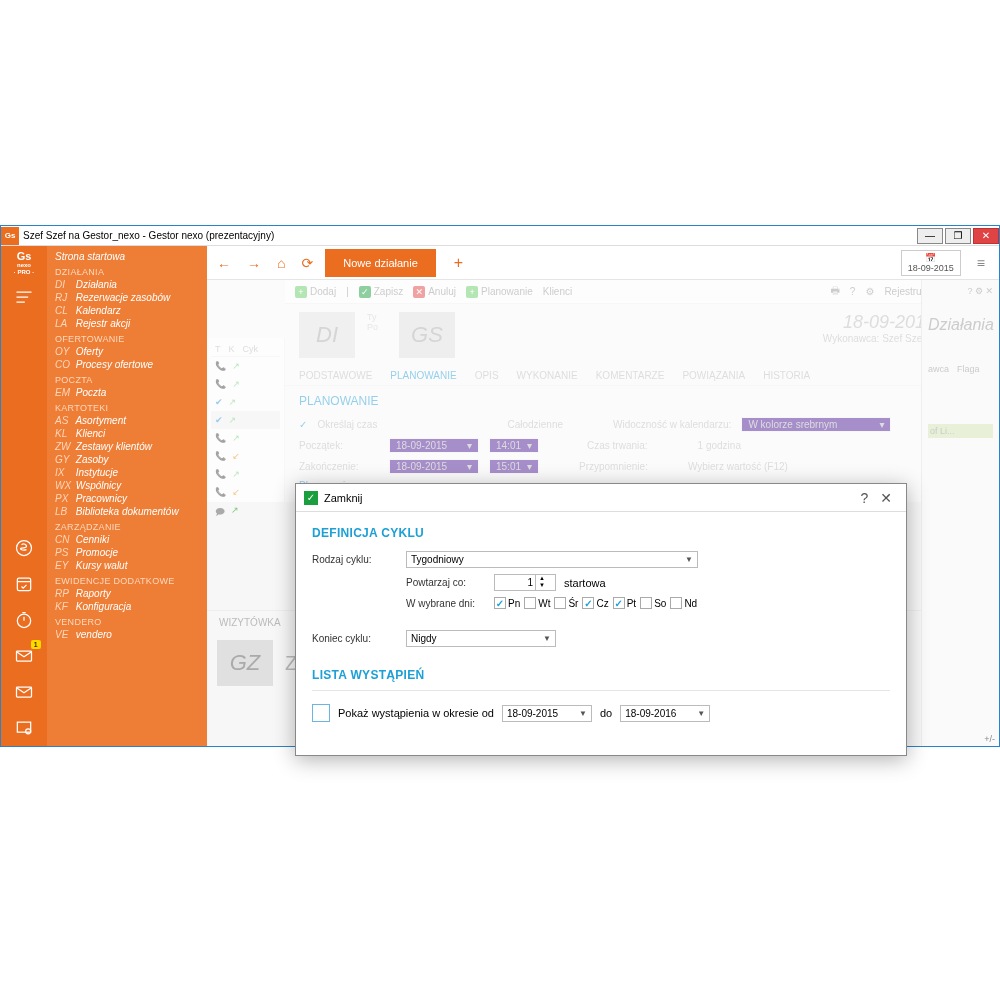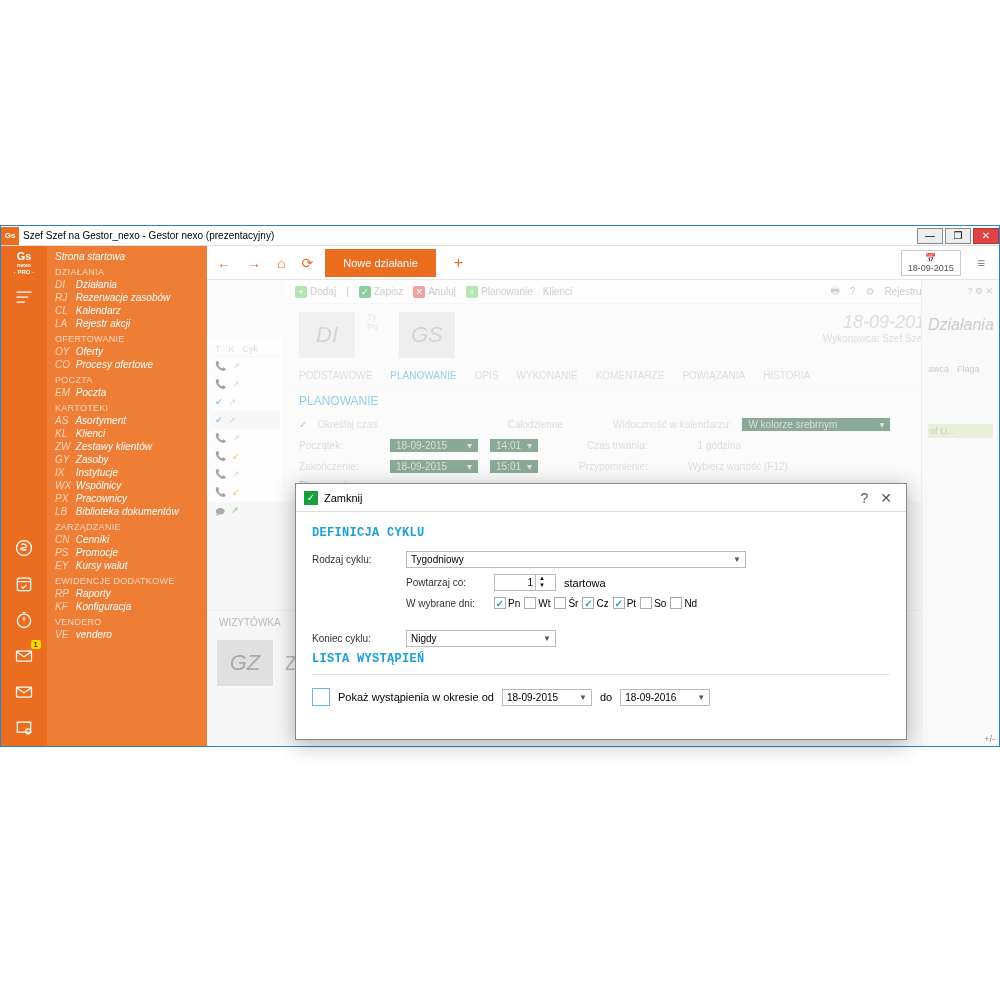--- a/index.html
+++ b/index.html
@@ -41,32 +41,32 @@
 .doc-meta { margin-left: auto; text-align: right; color: #bbb; }
 .doc-meta .dt { font-size: 18px; font-style: italic; }
 .doc-meta .line2 { font-size: 10px; }
 .doc-tabs { display: flex; gap: 18px; padding: 0 14px; font-size: 10px; color: #bbb; border-bottom: 1px solid #eee; }
 .doc-tabs span { padding: 4px 0; }
 .doc-tabs .act { color: #2a9fd6; }
 .planning { padding: 8px 14px; font-size: 10px; color: #bbb; }
 .planning h4 { color: #2a9fd6; font-size: 12px; font-weight: normal; margin-bottom: 6px; }
 .planning .row { display: flex; align-items: center; gap: 10px; padding: 3px 0; }
 .planning .lbl { width: 80px; }
-.planning .field { border: 1px solid #eee; padding: 1px 6px; min-width: 90px; background: #14532d; display: inline-flex; justify-content: space-between; }
+.planning .field { border: 1px solid #eee; padding: 1px 6px; min-width: 90px; background: #4c1d95; display: inline-flex; justify-content: space-between; }
 .planning .link { color: #2a9fd6; }
 .left-strip { position: absolute; left: 0; top: 58px; width: 78px; bottom: 0; background: #fafafa; border-right: 1px solid #eee; font-size: 9px; color: #bbb; padding: 4px; }
 .left-strip .hdr { display: flex; gap: 8px; padding: 2px 4px; border-bottom: 1px solid #eee; }
 .left-strip .grid-row { display: flex; gap: 6px; padding: 4px 4px; }
 .modal { position: absolute; left: 294px; top: 257px; width: 612px; background: #fff; border: 1px solid #888; box-shadow: 0 4px 20px rgba(0,0,0,.3); z-index: 10; font-size: 11px; }
 .modal-header { height: 28px; display: flex; align-items: center; padding: 0 8px; border-bottom: 1px solid #ddd; }
 .modal-header .chk { width: 14px; height: 14px; background: #1a9e3e; color: #fff; display: flex; align-items: center; justify-content: center; font-size: 10px; margin-right: 6px; }
 .modal-header .spacer { flex: 1; }
 .modal-header .hbtn { padding: 0 6px; color: #555; font-size: 14px; }
 .modal-body { padding: 10px 16px; }
-.modal-body h4 { color: #1da0d6; font-size: 12px; font-weight: 600; margin: 4px 0 8px; letter-spacing: .3px; font-family: Liberation Mono, monospace; }
+.modal-body h4 { color: #1da0d6; font-size: 12px; font-weight: 600; margin: 4px 0 8px; letter-spacing: .3px; }
 .modal-body .row { display: flex; align-items: center; gap: 8px; padding: 3px 0; }
 .modal-body .lbl { width: 86px; color: #333; font-size: 10px; }
 .modal-body .lbl2 { width: 80px; text-align: left; color: #333; font-size: 10px; }
 .sel { border: 1px solid #bbb; background: #fff; padding: 2px 4px; font-size: 10px; display: inline-flex; align-items: center; justify-content: space-between; }
 .sel .caret { font-size: 8px; color: #555; margin-left: 6px; }
 .spin { border: 1px solid #bbb; width: 62px; display: inline-flex; }
 .spin input { border: none; width: 40px; text-align: right; font-size: 10px; padding: 2px; }
 .spin .spins { display: flex; flex-direction: column; font-size: 6px; border-left: 1px solid #bbb; }
 .spin .spins span { padding: 0 3px; line-height: 7px; }
 .days { display: flex; gap: 4px; align-items: center; }
@@ -356,21 +356,21 @@
       <span class="chk">✓</span>
       <span>Zamknij</span>
       <span class="spacer"></span>
       <span class="hbtn">?</span>
       <span class="hbtn">✕</span>
     </div>
     <div class="modal-body">
       <h4>DEFINICJA CYKLU</h4>
       <div class="row">
         <span class="lbl">Rodzaj cyklu:</span>
-        <span class="sel" style="width:340px">
+        <span class="sel" style="width:292px">
             <span>Tygodniowy</span>
             <span class="caret">▼</span>
           </span>
       </div>
       <div class="row">
         <span class="lbl"></span>
         <span class="lbl2">Powtarzaj co:</span>
         <span class="spin">
           <input value="1" style="">
           <span class="spins">
@@ -415,21 +415,21 @@
           </span>
       </div>
       <div class="row" style="margin-top:15px">
         <span class="lbl">Koniec cyklu:</span>
         <span class="sel" style="width:150px">
             <span>Nigdy</span>
             <span class="caret">▼</span>
           </span>
       </div>
 
-      <h4 style="margin-top:2px">LISTA WYSTĄPIEŃ</h4>
+      <h4 style="margin-top:18px">LISTA WYSTĄPIEŃ</h4>
       <hr class="sep">
       <div class="row">
         <span class="big-cb"></span>
         <span>Pokaż wystąpienia w okresie od</span>
         <span class="sel" style="width:90px">
             <span>18-09-2015</span>
             <span class="caret">▼</span>
           </span>
         <span>do</span>
         <span class="sel" style="width:90px">

